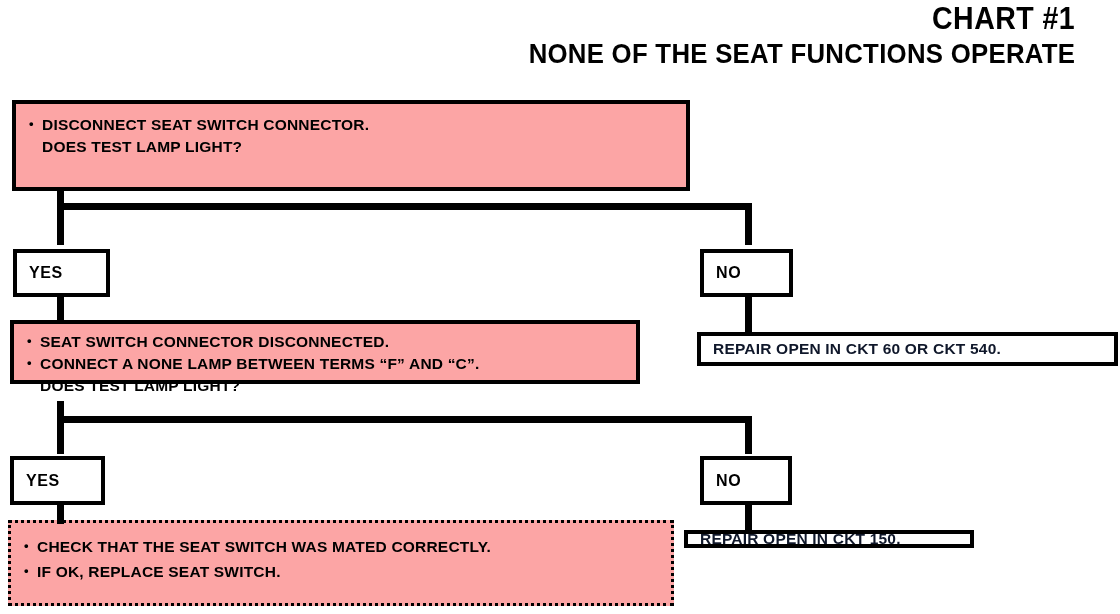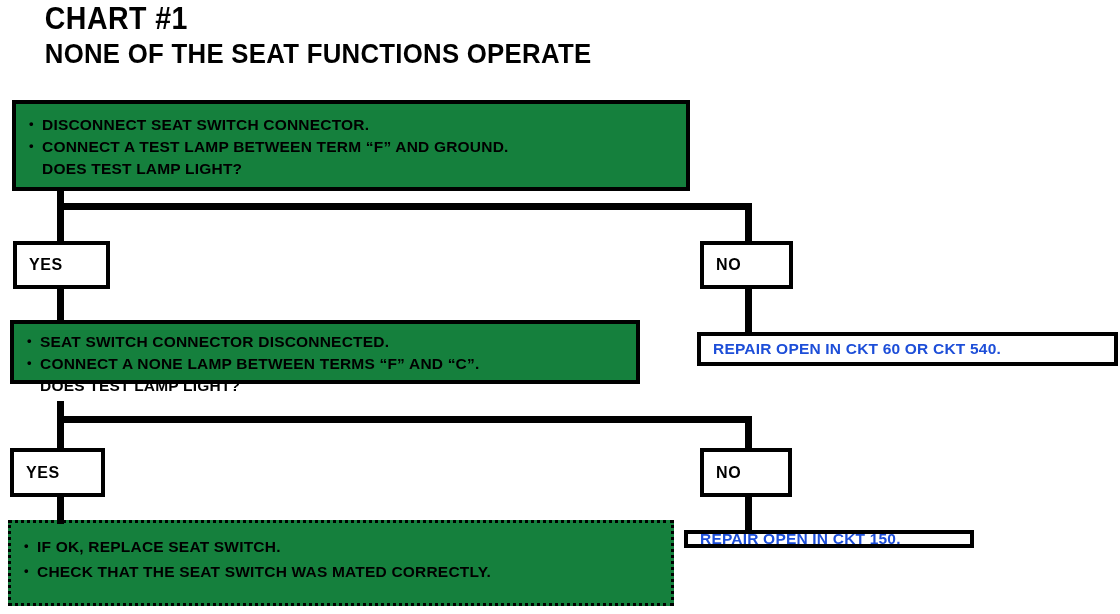--- a/index.html
+++ b/index.html
@@ -18,21 +18,21 @@
     background: #ffffff;
     overflow: hidden;
   }
 
   
   .title-block {
     position: absolute;
     left: 0;
     top: 2px;
     width: 1120px;
-    text-align: left;
+    text-align: right;
   }
   .title-main {
     font-size: 31px;
     font-weight: bold;
     letter-spacing: 0.5px;
     color: #000000;
     line-height: 34px;
     font-stretch: condensed;
     transform: scaleX(0.92);
   }
@@ -43,21 +43,21 @@
     color: #000000;
     line-height: 32px;
     margin-top: 2px;
     transform: scaleX(0.92);
   }
 
   
   .fbox {
     position: absolute;
     box-sizing: border-box;
-    background: #15803d;
+    background: #fca5a5;
     border: 4px solid #000000;
     color: #000000;
   }
   .fbox.dotted {
     border: 3px dotted #000000;
   }
 
   .stmt-list {
     list-style: none;
     margin: 0;
@@ -114,20 +114,21 @@
 
   
   .label-box {
     position: absolute;
     box-sizing: border-box;
     background: #ffffff;
     border: 4px solid #000000;
     display: flex;
     align-items: center;
     z-index: 3;
+    margin-top: 8px;
   }
   .label-box span {
     font-size: 16px;
     font-weight: bold;
     letter-spacing: 0.6px;
     color: #000000;
     padding-left: 12px;
   }
 
   #box-yes-1 { left: 13px;  top: 241px; width: 97px; height: 48px; }
@@ -142,21 +143,21 @@
     background: #ffffff;
     border: 4px solid #000000;
     display: flex;
     align-items: center;
   }
   .result-box span {
     font-size: 15.5px;
     font-weight: bold;
     letter-spacing: 0.2px;
     white-space: nowrap;
-    color: #1d4ed8;
+    color: #0f172a;
     padding-left: 12px;
   }
   #box-repair-1 { left: 697px; top: 332px; width: 421px; height: 34px; }
   #box-repair-2 { left: 684px; top: 530px; width: 290px; height: 18px; }
 
   
   .conn {
     position: absolute;
     background: #000000;
     z-index: 1;
@@ -186,21 +187,20 @@
   <div class="conn h" style="left:57px; top:416px; width:695px;"></div>
   <div class="conn v" style="left:57px; top:416px; height:38px;"></div>
   <div class="conn v" style="left:745px; top:416px; height:38px;"></div>
 
   <div class="conn v" style="left:57px; top:494px; height:30px;"></div>
   <div class="conn v" style="left:745px; top:494px; height:40px;"></div>
 
   <div class="fbox" id="box-question-1">
     <ul class="stmt-list">
       <li class="bulleted">DISCONNECT SEAT SWITCH CONNECTOR.</li>
-      <li class="bulleted">CONNECT A TEST LAMP BETWEEN TERM “F” AND GROUND.</li>
       <li class="cont">DOES TEST LAMP LIGHT?</li>
     </ul>
   </div>
 
   <div class="label-box" id="box-yes-1">
     <span>YES</span>
   </div>
   <div class="label-box" id="box-no-1">
     <span>NO</span>
   </div>
@@ -223,18 +223,18 @@
   <div class="label-box" id="box-no-2">
     <span>NO</span>
   </div>
 
   <div class="result-box" id="box-repair-2">
     <span>REPAIR OPEN IN CKT 150.</span>
   </div>
 
   <div class="fbox dotted" id="box-action-final">
     <ul class="stmt-list">
+      <li class="bulleted">CHECK THAT THE SEAT SWITCH WAS MATED CORRECTLY.</li>
       <li class="bulleted">IF OK, REPLACE SEAT SWITCH.</li>
-      <li class="bulleted">CHECK THAT THE SEAT SWITCH WAS MATED CORRECTLY.</li>
     </ul>
   </div>
 
 </div>
 
 </body></html>

